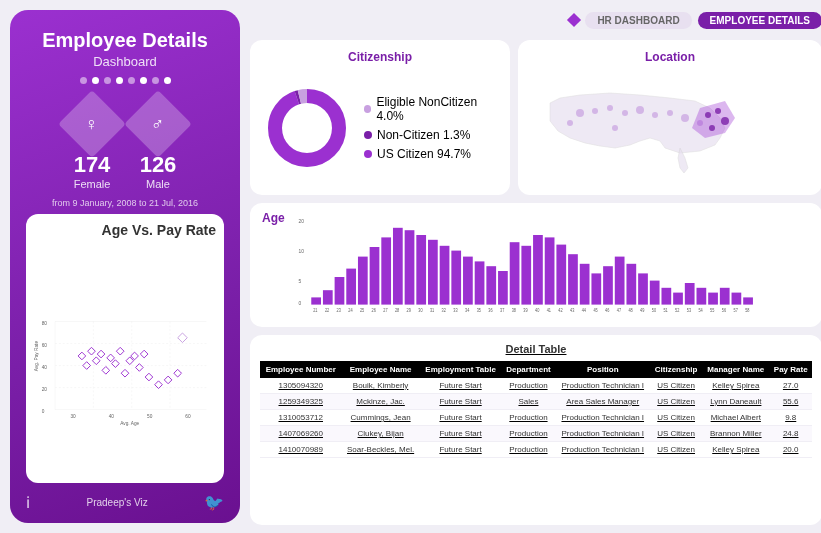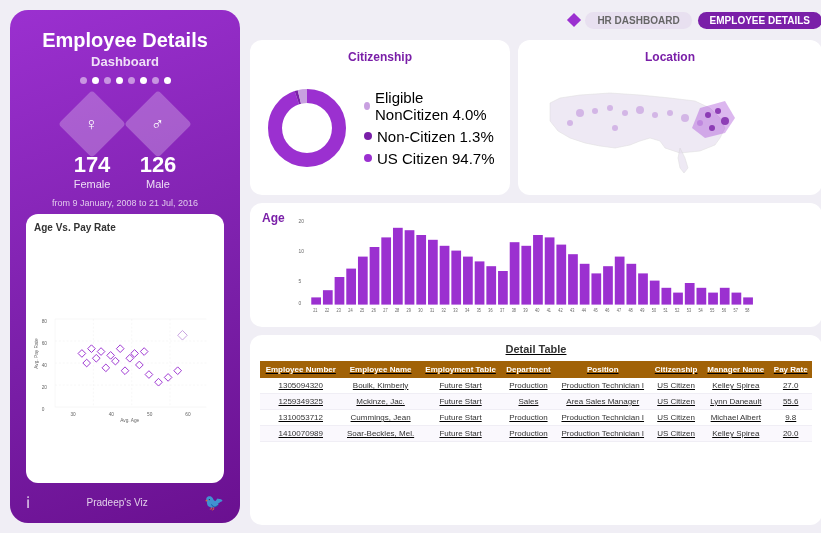--- a/index.html
+++ b/index.html
@@ -28,21 +28,21 @@
     }
     .sidebar-title {
       font-size: 20px;
       font-weight: bold;
       color: white;
       text-align: center;
       line-height: 1.2;
     }
     .sidebar-subtitle {
       font-size: 13px;
-      font-weight: bold;
+      font-weight: normal;
       color: rgba(255,255,255,0.85);
       margin-top: 2px;
       text-align: center;
     }
     .dots-row {
       display: flex;
       gap: 5px;
       margin: 8px 0;
     }
     .dot {
@@ -97,24 +97,24 @@
     .chart-section {
       background: white;
       border-radius: 12px;
       width: 100%;
       padding: 8px;
       flex: 1;
       display: flex;
       flex-direction: column;
     }
     .chart-section-title {
-      font-size: 10px;
+      font-size: 14px;
       font-weight: bold;
       color: #333;
-      text-align: left;
+      text-align: right;
       margin-bottom: 20px;
     }
     .scatter-area {
       flex: 1;
       position: relative;
       overflow: hidden;
     }
     .sidebar-footer {
       display: flex;
       align-items: center;
@@ -203,21 +203,21 @@
     }
     .donut-wrap {
       width: 90px;
       height: 90px;
       position: relative;
     }
     .legend-items {
       display: flex;
       flex-direction: column;
       gap: 5px;
-      font-size: 15px;
+      font-size: 12px;
     }
     .legend-item {
       display: flex;
       align-items: center;
       gap: 5px;
     }
     .legend-dot {
       width: 8px;
       height: 8px;
       border-radius: 50%;
@@ -267,21 +267,21 @@
       color: #333;
       text-align: center;
       margin-bottom: 6px;
     }
     .data-table {
       width: 100%;
       border-collapse: collapse;
       font-size: 8px;
     }
     .data-table th {
-      background: #a16207;
+      background: #000000;
       color: white;
       padding: 4px 3px;
       text-align: center;
       font-size: 8px;
       font-weight: bold;
     }
     .data-table td {
       padding: 3px 3px;
       text-align: center;
       border-bottom: 1px solid #f0eef5;
@@ -604,20 +604,30 @@
               <td>1310053712</td>
               <td>Cummings, Jean</td>
               <td>Future Start</td>
               <td>Production</td>
               <td>Production Technician I</td>
               <td>US Citizen</td>
               <td>Michael Albert</td>
               <td>9.8</td>
             </tr>
             <tr>
+              <td>1407069260</td>
+              <td>Clukey, Bijan</td>
+              <td>Future Start</td>
+              <td>Production</td>
+              <td>Production Technician I</td>
+              <td>US Citizen</td>
+              <td>Brannon Miller</td>
+              <td>24.8</td>
+            </tr>
+            <tr>
               <td>1410070989</td>
               <td>Soar-Beckles, Mel.</td>
               <td>Future Start</td>
               <td>Production</td>
               <td>Production Technician I</td>
               <td>US Citizen</td>
               <td>Kelley Spirea</td>
               <td>20.0</td>
             </tr>
           </tbody>

